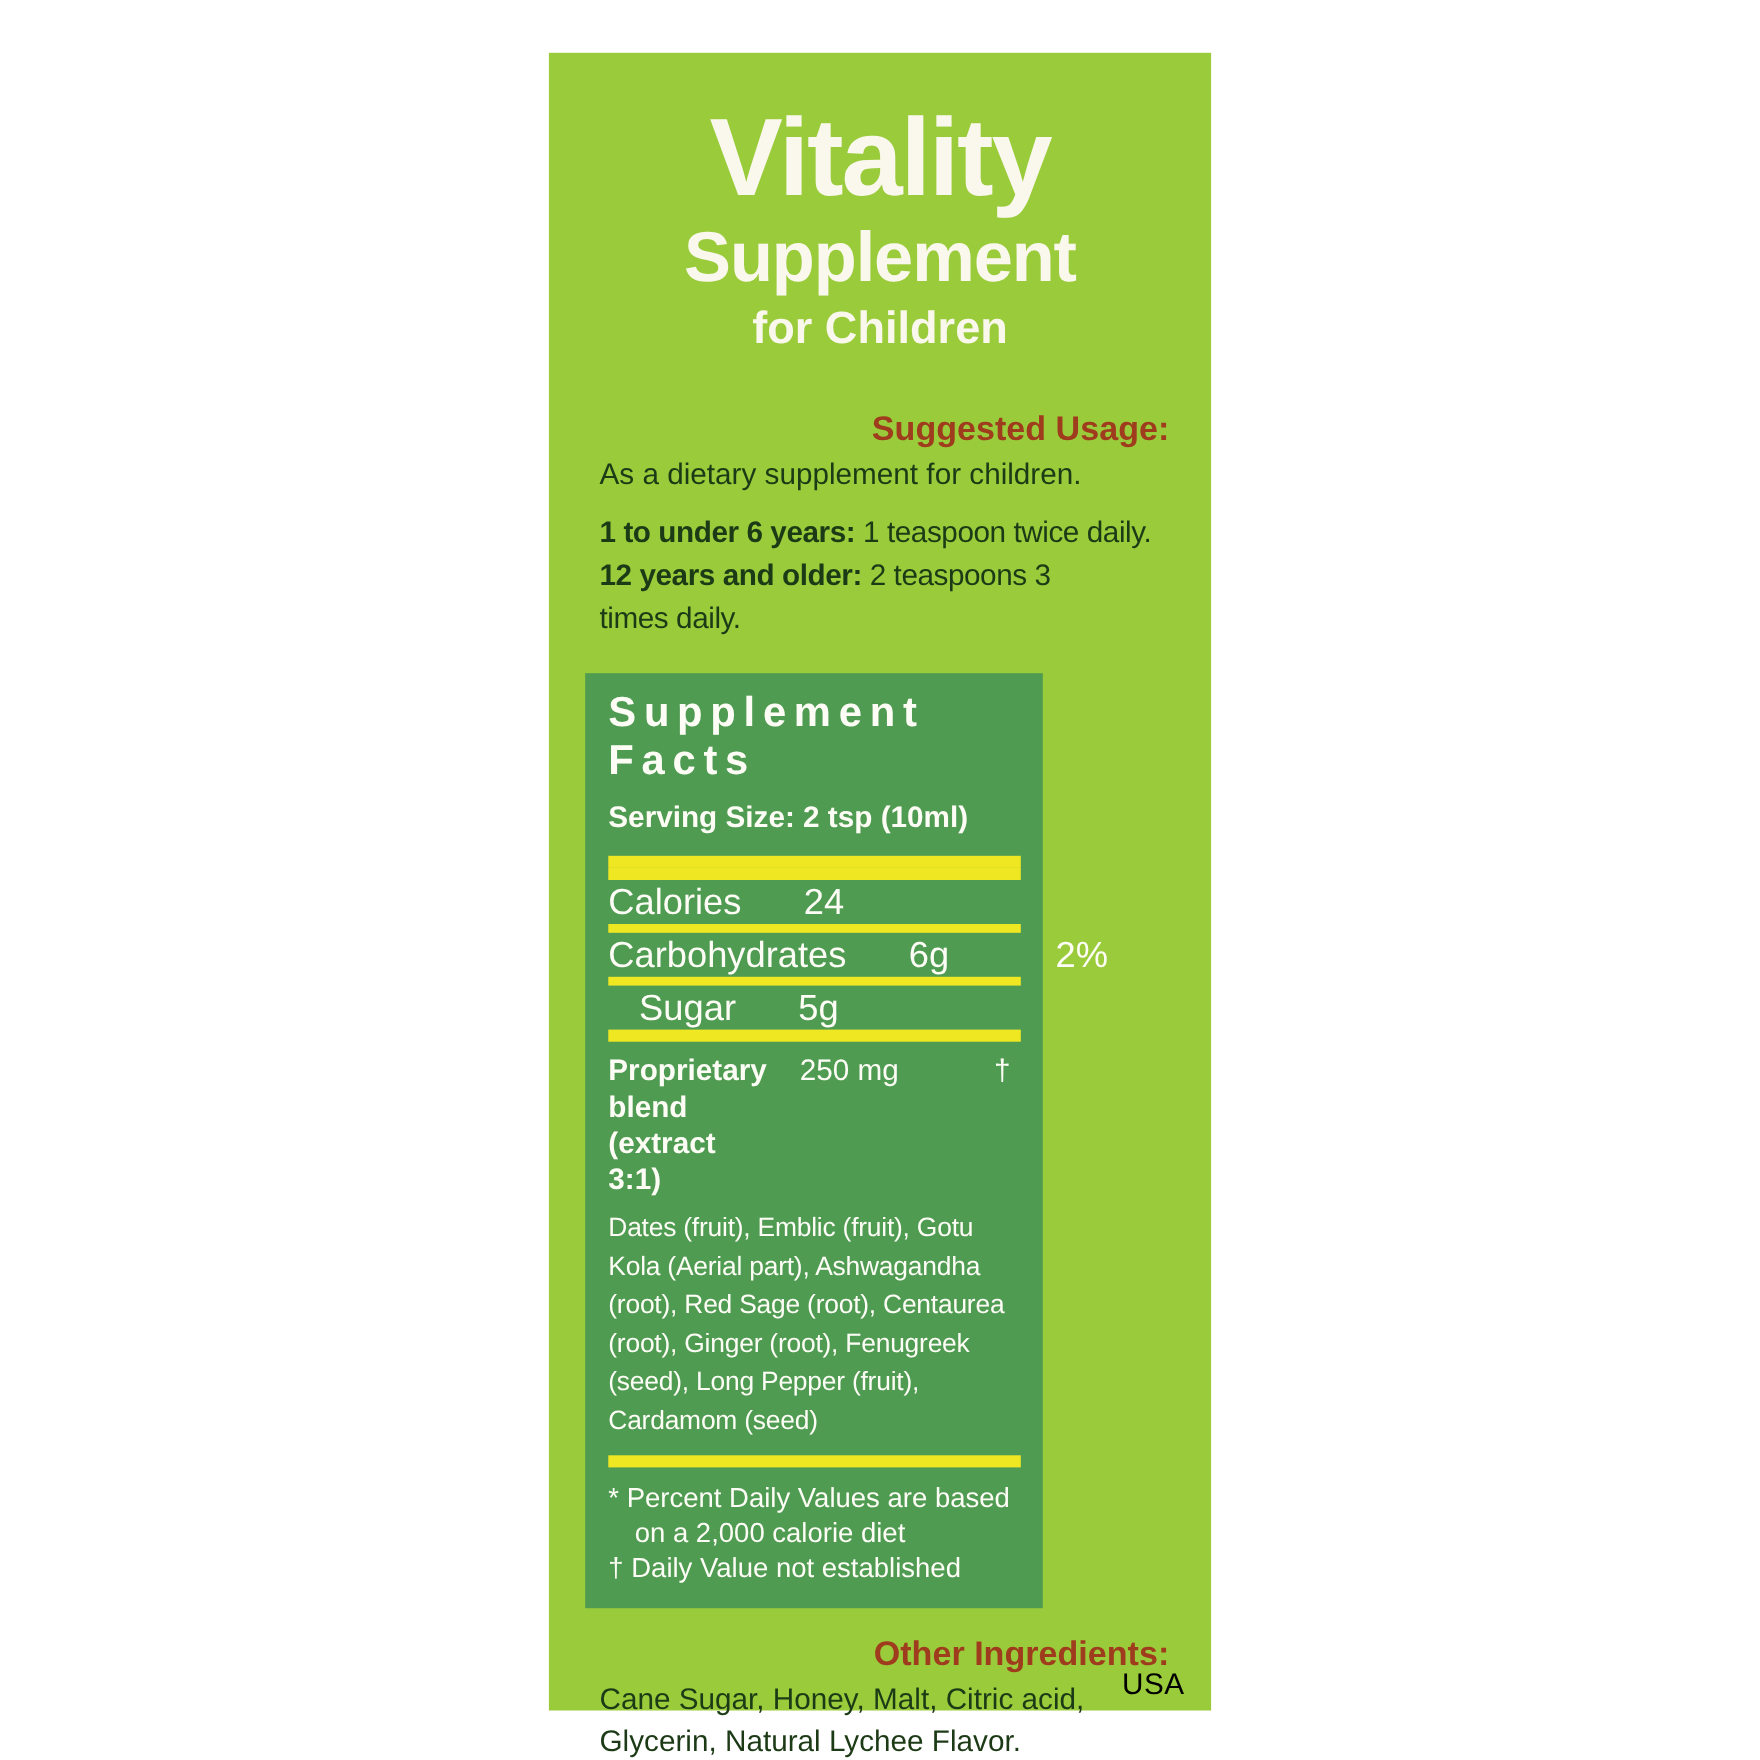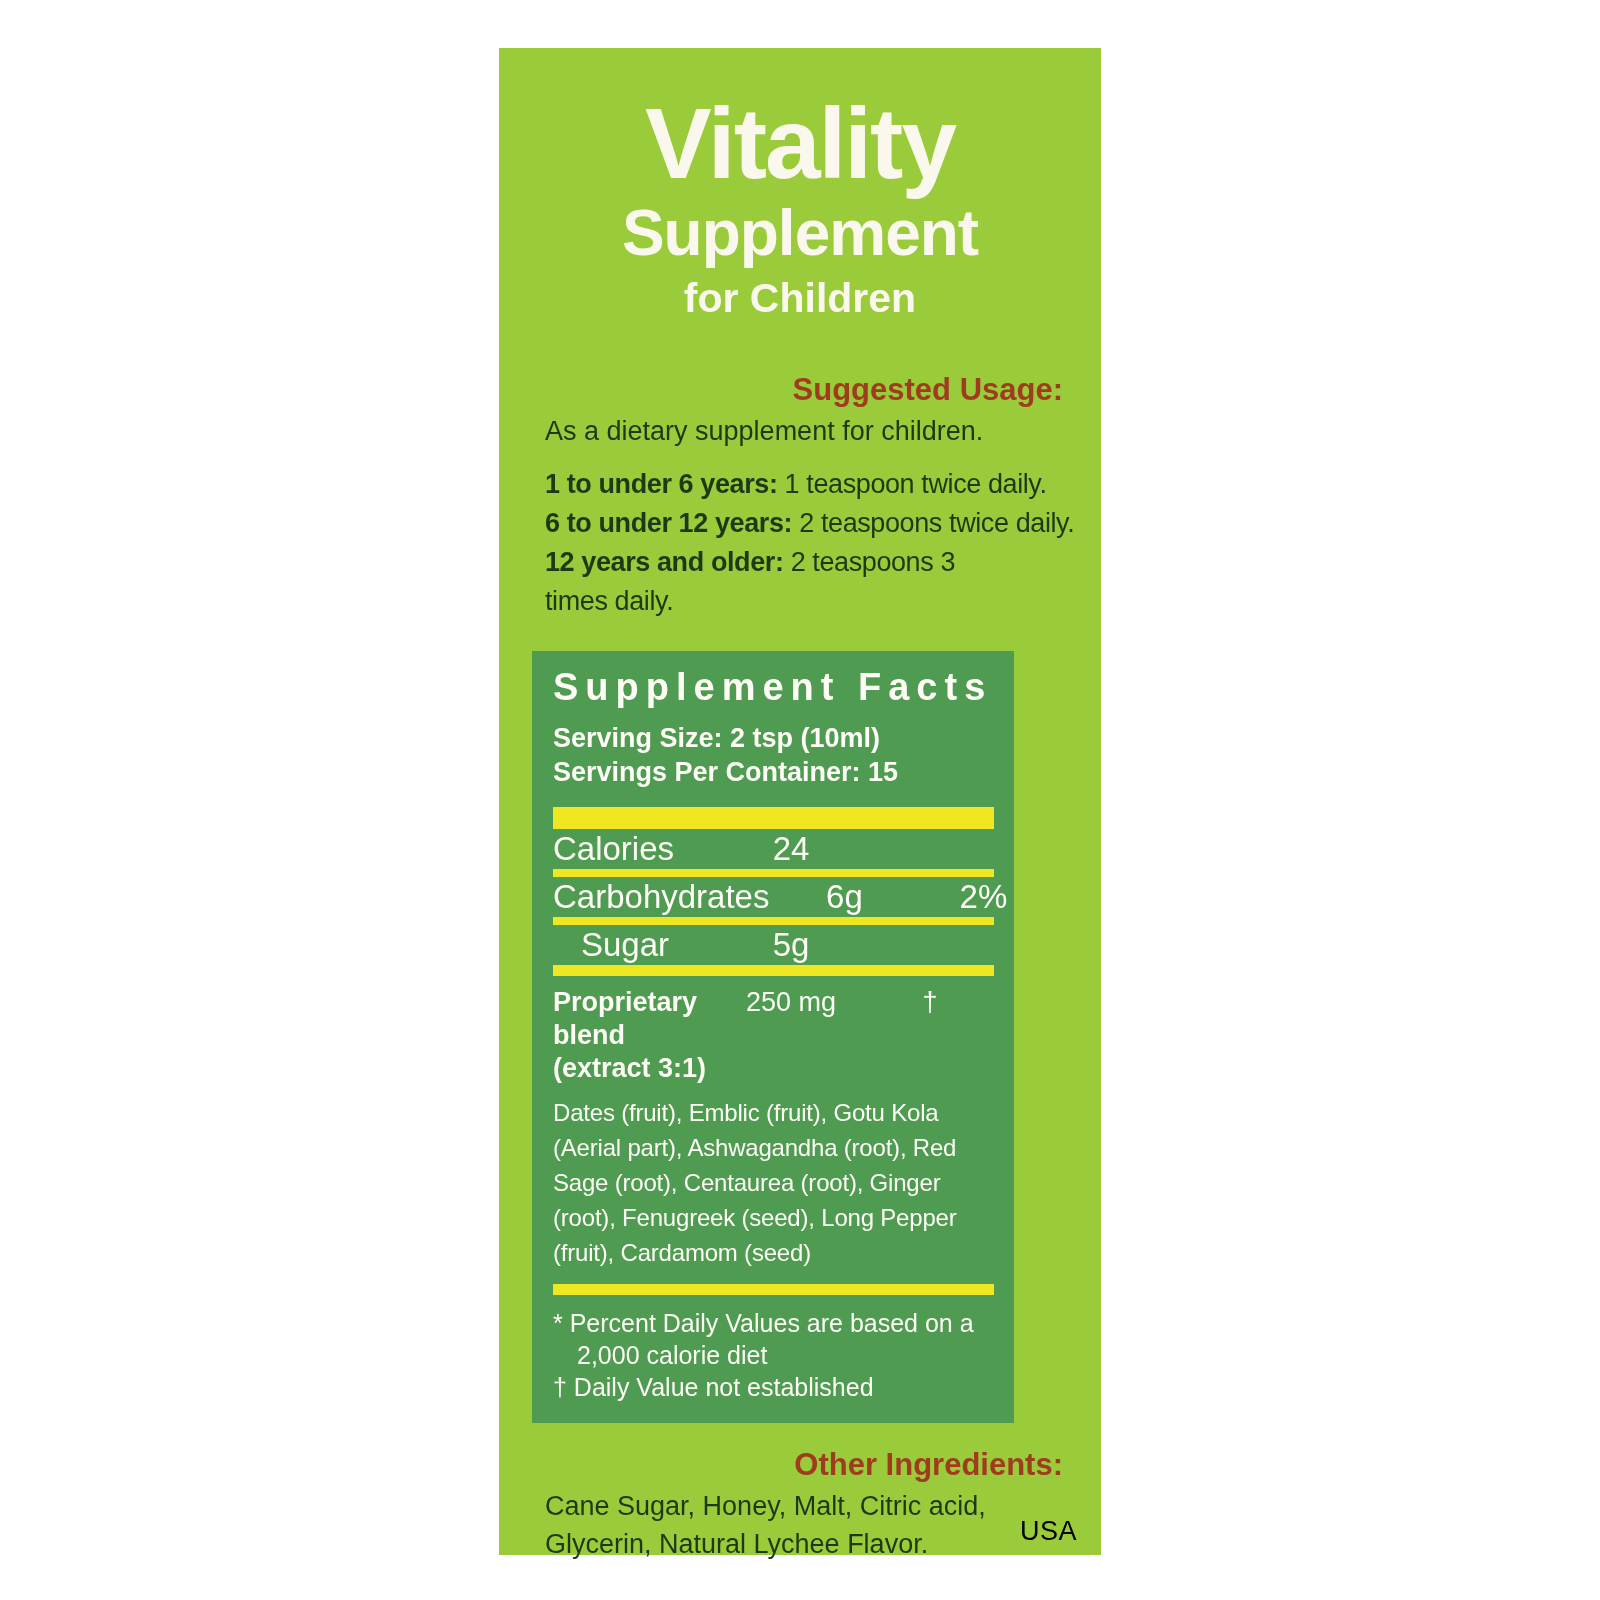--- a/index.html
+++ b/index.html
@@ -21,21 +21,21 @@
   .suggested { margin: 50px 38px 0 46px; font-size: 27px; line-height: 39px; }
   .sec-heading { color: #a03c1e; font-weight: bold; font-size: 31px; line-height: 36px; text-align: right; }
   .usage-intro { margin-top: 4px; }
   .directions { margin-top: 14px; letter-spacing: -0.4px; }
   .direction { white-space: nowrap; }
   .direction.wrap { white-space: normal; width: 470px; }
   .direction b { font-weight: bold; }
 
   
   .facts {
-    margin: 30px 44px 0 33px; width: 482px;
+    margin: 30px 44px 0 33px; width: 416px;
     background: #4f9b52; color: #fdfdf6; padding: 14px 20px 20px 21px;
   }
   .facts-heading { font-size: 38px; font-weight: bold; letter-spacing: 7px; line-height: 44px; }
   .serving { font-weight: bold; font-size: 27px; line-height: 34px; }
   .serving-block { margin-top: 12px; }
   .yline { height: 11px; background: #f0e723; }
   .yline-thin { height: 8px; background: #f0e723; }
   .yline.first { margin-top: 18px; }
 
   .grid { display: grid; grid-template-columns: 1fr 150px 128px; align-items: end; }
@@ -71,30 +71,28 @@
       <div class="title-1">Vitality</div>
       <div class="title-2">Supplement</div>
       <div class="title-3">for Children</div>
     </div>
 
     <div class="suggested">
       <div class="sec-heading">Suggested Usage:</div>
       <div class="usage-intro">As a dietary supplement for children.</div>
       <div class="directions">
         <div class="direction"><b>1 to under 6 years:</b> <span>1 teaspoon twice daily.</span></div>
-        <div class="direction"><b>6 to under 12 years:</b> <span>2 teaspoons twice daily.</span></div>
         <div class="direction wrap"><b>12 years and older:</b> <span>2 teaspoons 3 times daily.</span></div>
       </div>
     </div>
 
     <div class="facts">
       <div class="facts-heading">Supplement Facts</div>
       <div class="serving-block">
         <div class="serving">Serving Size: 2 tsp (10ml)</div>
-        <div class="serving">Servings Per Container: 15</div>
       </div>
 
       <div class="yline first"></div>
 
 
       <div class="yline"></div>
 
       <div class="grid">
         <div class="cell">Calories</div>
         <div class="cell center">24</div>

